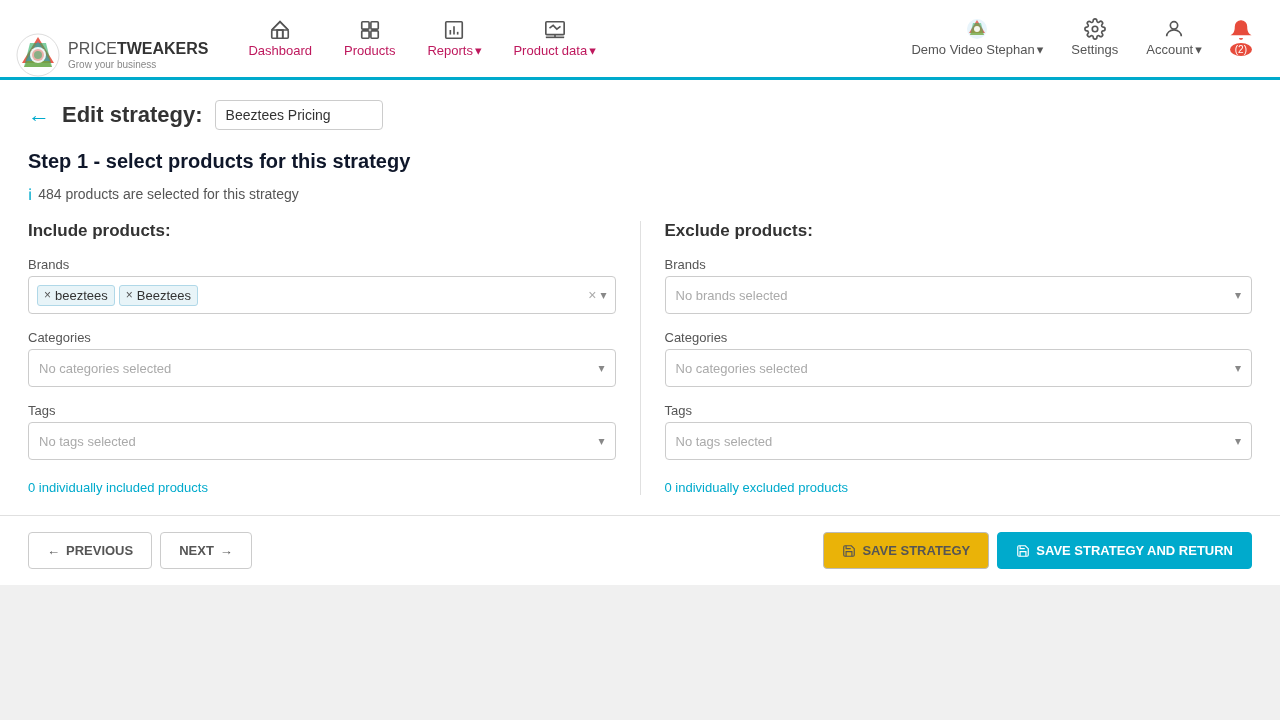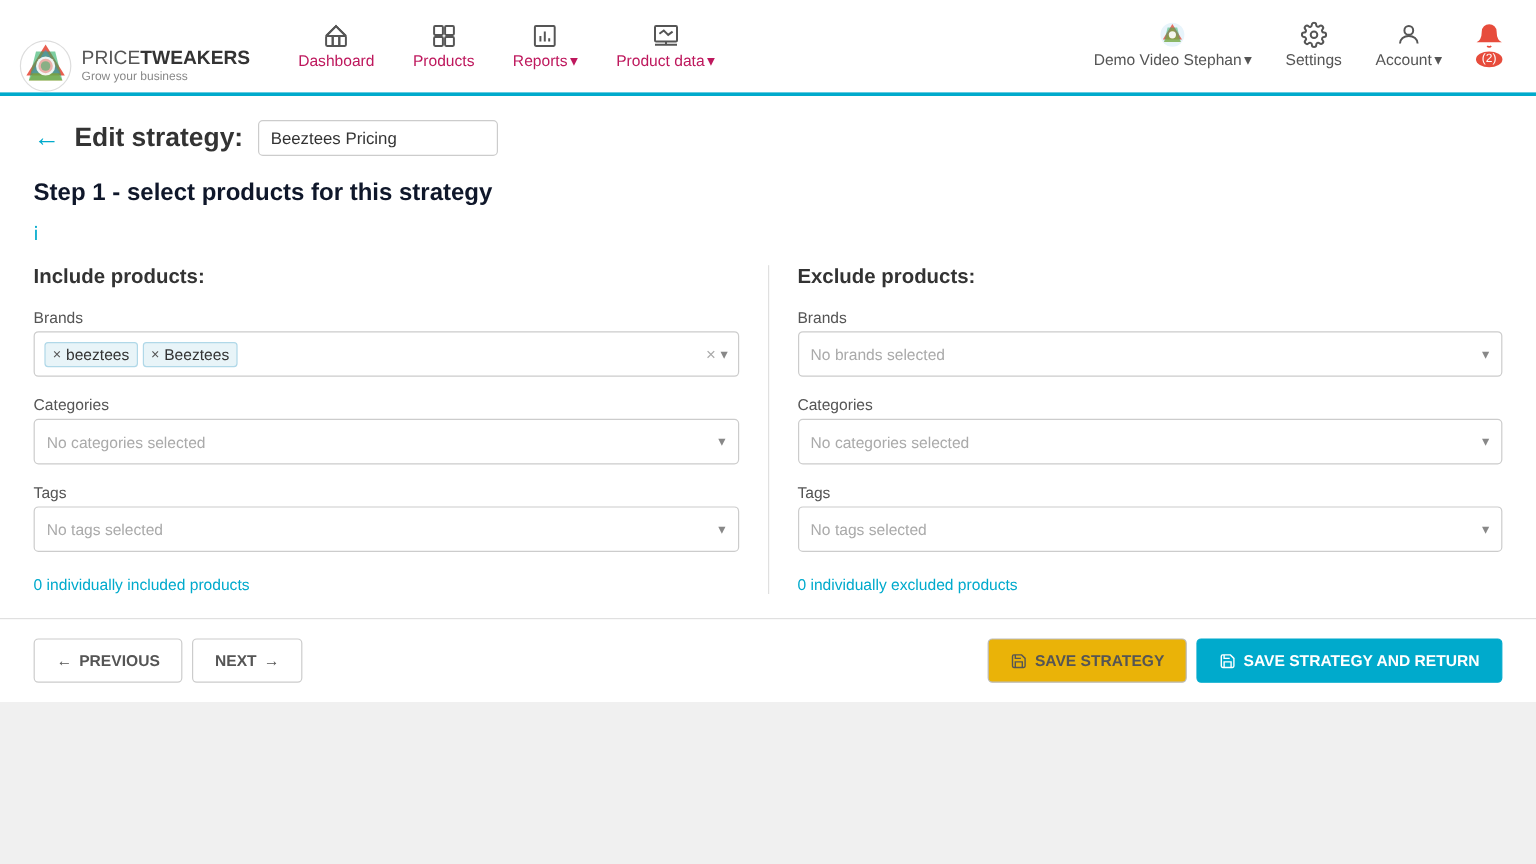--- a/index.html
+++ b/index.html
@@ -83,21 +83,21 @@
     .edit-title {
       font-size: 22px;
       font-weight: bold;
       color: #333;
     }
     .strategy-name-input {
       border: 1px solid #ccc;
       border-radius: 4px;
       padding: 6px 10px;
       font-size: 14px;
-      width: 200px;
+      width: 168px;
       color: #333;
     }
 
     .step-title {
       font-size: 20px;
       font-weight: bold;
       margin-bottom: 10px;
       color: #0f172a;
     }
     .info-row {
@@ -388,20 +388,21 @@
       <div class="edit-header">
         <a class="back-arrow">←</a>
         <span class="edit-title">Edit strategy:</span>
         <input class="strategy-name-input" type="text" value="Beeztees Pricing" style="">
       </div>
 
       <h2 class="step-title">Step 1 - select products for this strategy</h2>
 
       <div class="info-row">
         <span class="info-icon">ℹ</span>
+        <span>484 products are selected for this strategy</span>
       </div>
     </div>
 
     <div style="padding: 0 28px 20px 28px;">
       <div class="two-col">
 
         <div class="col-half">
           <div class="section-title">Include products:</div>
 
           

